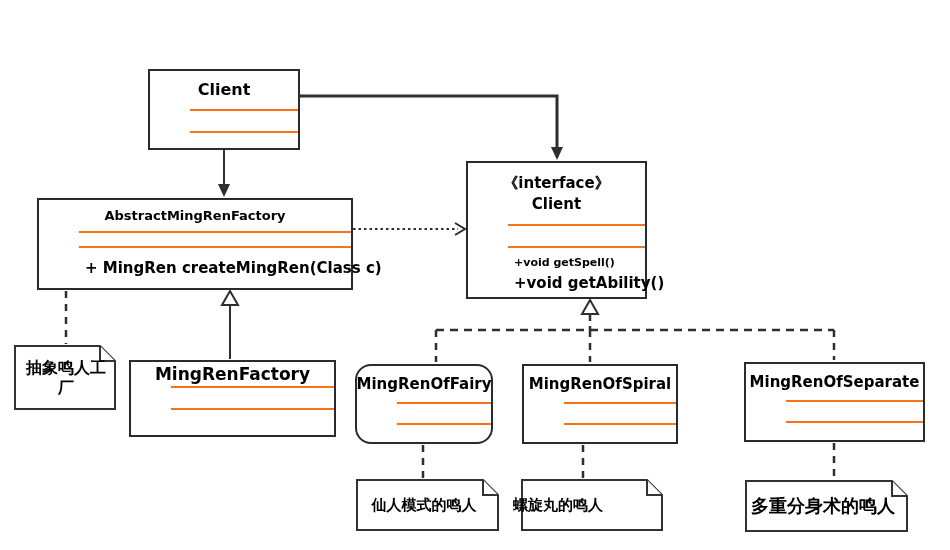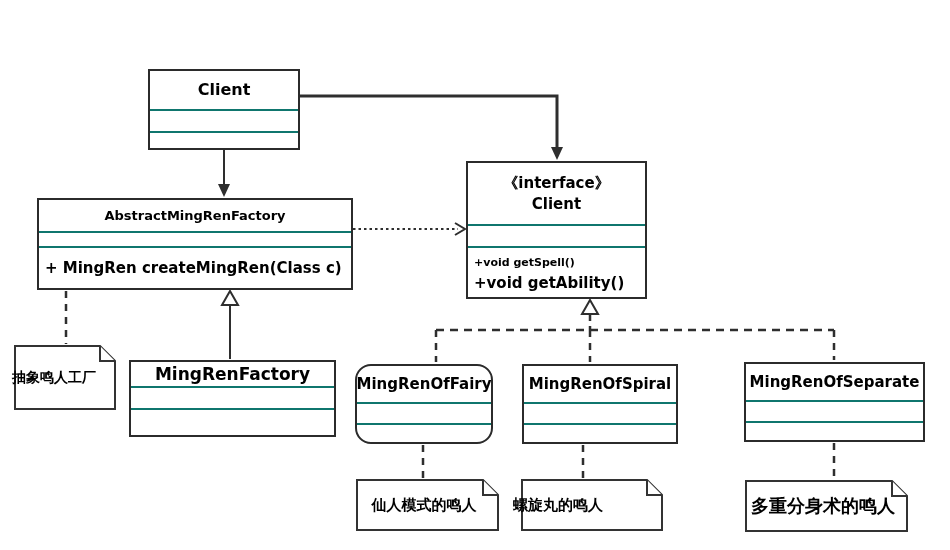--- a/index.html
+++ b/index.html
@@ -9,21 +9,21 @@
   }
   .layer{position:absolute;left:0;top:0;width:950px;height:550px;}
   .uml-class{
     position:absolute;background:#fff;border:2px solid #2b2b2b;
     box-sizing:border-box;display:flex;flex-direction:column;z-index:2;
   }
   .uml-title{
     display:flex;flex-direction:column;align-items:center;justify-content:center;
     font-weight:bold;font-size:15px;line-height:1.35;text-align:center;flex:0 0 auto;
   }
-  .uml-comp{border-top:2px solid #0f766e;box-sizing:border-box;flex:0 0 auto;}
+  .uml-comp{border-top:2px solid #f97316;box-sizing:border-box;flex:0 0 auto;margin-left:40px;}
   .uml-ops{flex:1 1 auto;display:flex;flex-direction:column;justify-content:center;}
   .uml-method{
     font-weight:bold;font-size:14px;line-height:19px;padding-left:6px;
     white-space:nowrap;
   }
   .note-text{
     position:absolute;z-index:3;display:flex;align-items:center;justify-content:center;
     font-weight:bold;text-align:center;line-height:1.2;
   }
   svg{display:block;}
@@ -120,18 +120,18 @@
     <div class="uml-comp" style="height:21px;"></div>
     <div class="uml-comp uml-ops"></div>
   </div>
 
   <div class="uml-class" style="left:744px;top:362px;width:181px;height:80px;">
     <div class="uml-title" style="height:36px;">MingRenOfSeparate</div>
     <div class="uml-comp" style="height:21px;"></div>
     <div class="uml-comp uml-ops"></div>
   </div>
 
-  <div class="note-text" style="left:8px;top:348px;width:92px;height:59px;font-size:14px;">抽象鸣人工厂</div>
+  <div class="note-text" style="left:20px;top:348px;width:92px;height:59px;font-size:16px;">抽象鸣人工厂</div>
   <div class="note-text" style="left:359px;top:482px;width:130px;height:46px;font-size:15px;">仙人模式的鸣人</div>
   <div class="note-text" style="left:494px;top:482px;width:128px;height:46px;font-size:15px;">螺旋丸的鸣人</div>
   <div class="note-text" style="left:748px;top:483px;width:150px;height:46px;font-size:18px;">多重分身术的鸣人</div>
 
 </div>
 
 </body></html>

